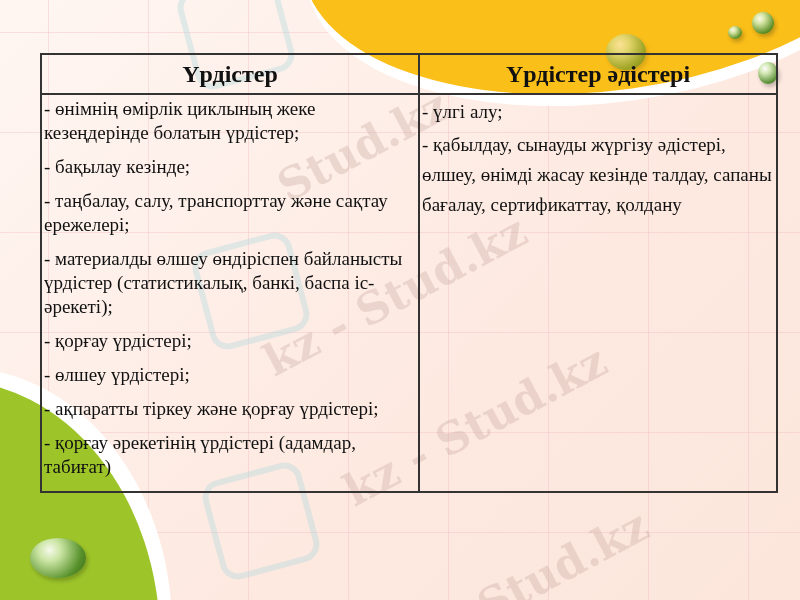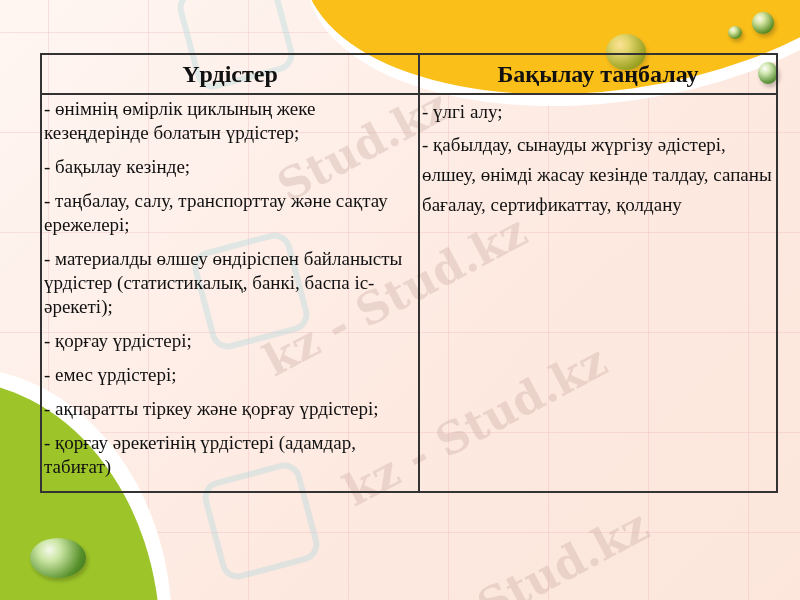--- a/index.html
+++ b/index.html
@@ -80,32 +80,32 @@
 <div class="drop" style="left:606px;top:34px;width:40px;height:36px;opacity:0.55;"></div>
 <div class="drop" style="left:728px;top:26px;width:14px;height:13px;"></div>
 <div class="drop" style="left:752px;top:12px;width:22px;height:22px;"></div>
 <div class="drop" style="left:758px;top:62px;width:20px;height:22px;"></div>
 <div class="drop" style="left:30px;top:538px;width:56px;height:40px;"></div>
 
 <table class="main">
   <thead>
     <tr>
       <th>Үрдістер</th>
-      <th>Бақылау таңбалау</th>
+      <th>Үрдістер әдістері</th>
     </tr>
   </thead>
   <tbody>
     <tr>
       <td class="c1">
         <div class="item">- өнімнің өмірлік циклының жеке кезеңдерінде болатын үрдістер;</div>
         <div class="item">- бақылау кезінде;</div>
         <div class="item">- таңбалау, салу, транспорттау және сақтау ережелері;</div>
         <div class="item">- материалды өлшеу өндіріспен байланысты үрдістер (статистикалық, банкі, баспа іс-әрекеті);</div>
         <div class="item">- қорғау үрдістері;</div>
-        <div class="item">- емес үрдістері;</div>
+        <div class="item">- өлшеу үрдістері;</div>
         <div class="item">- ақпаратты тіркеу және қорғау үрдістері;</div>
         <div class="item">- қорғау әрекетінің үрдістері (адамдар, табиғат)</div>
       </td>
       <td class="c2">
         <div class="item">- үлгі алу;</div>
         <div class="item">- қабылдау, сынауды жүргізу әдістері, өлшеу, өнімді жасау кезінде талдау, сапаны бағалау, сертификаттау, қолдану</div>
       </td>
     </tr>
   </tbody>
 </table>

